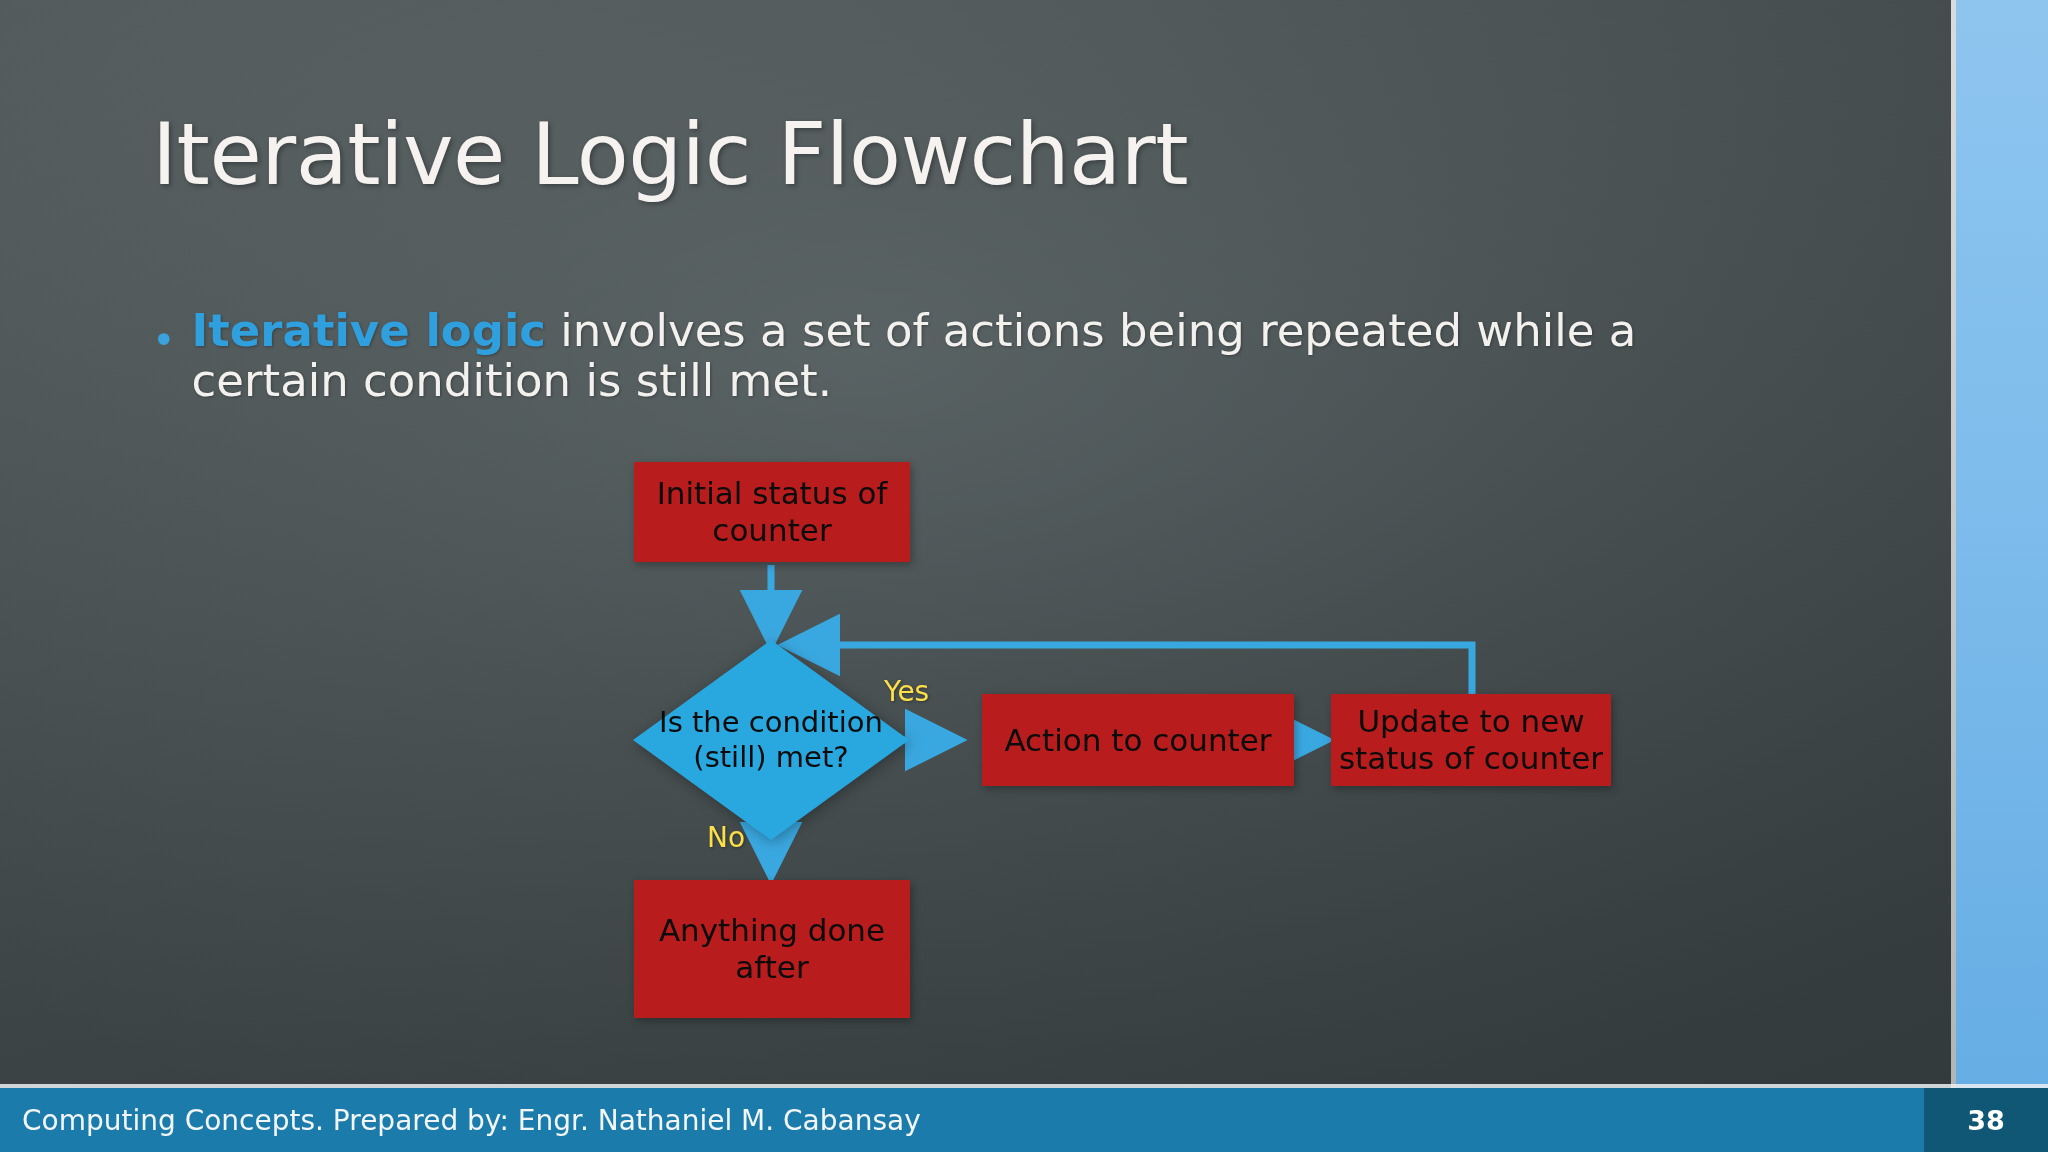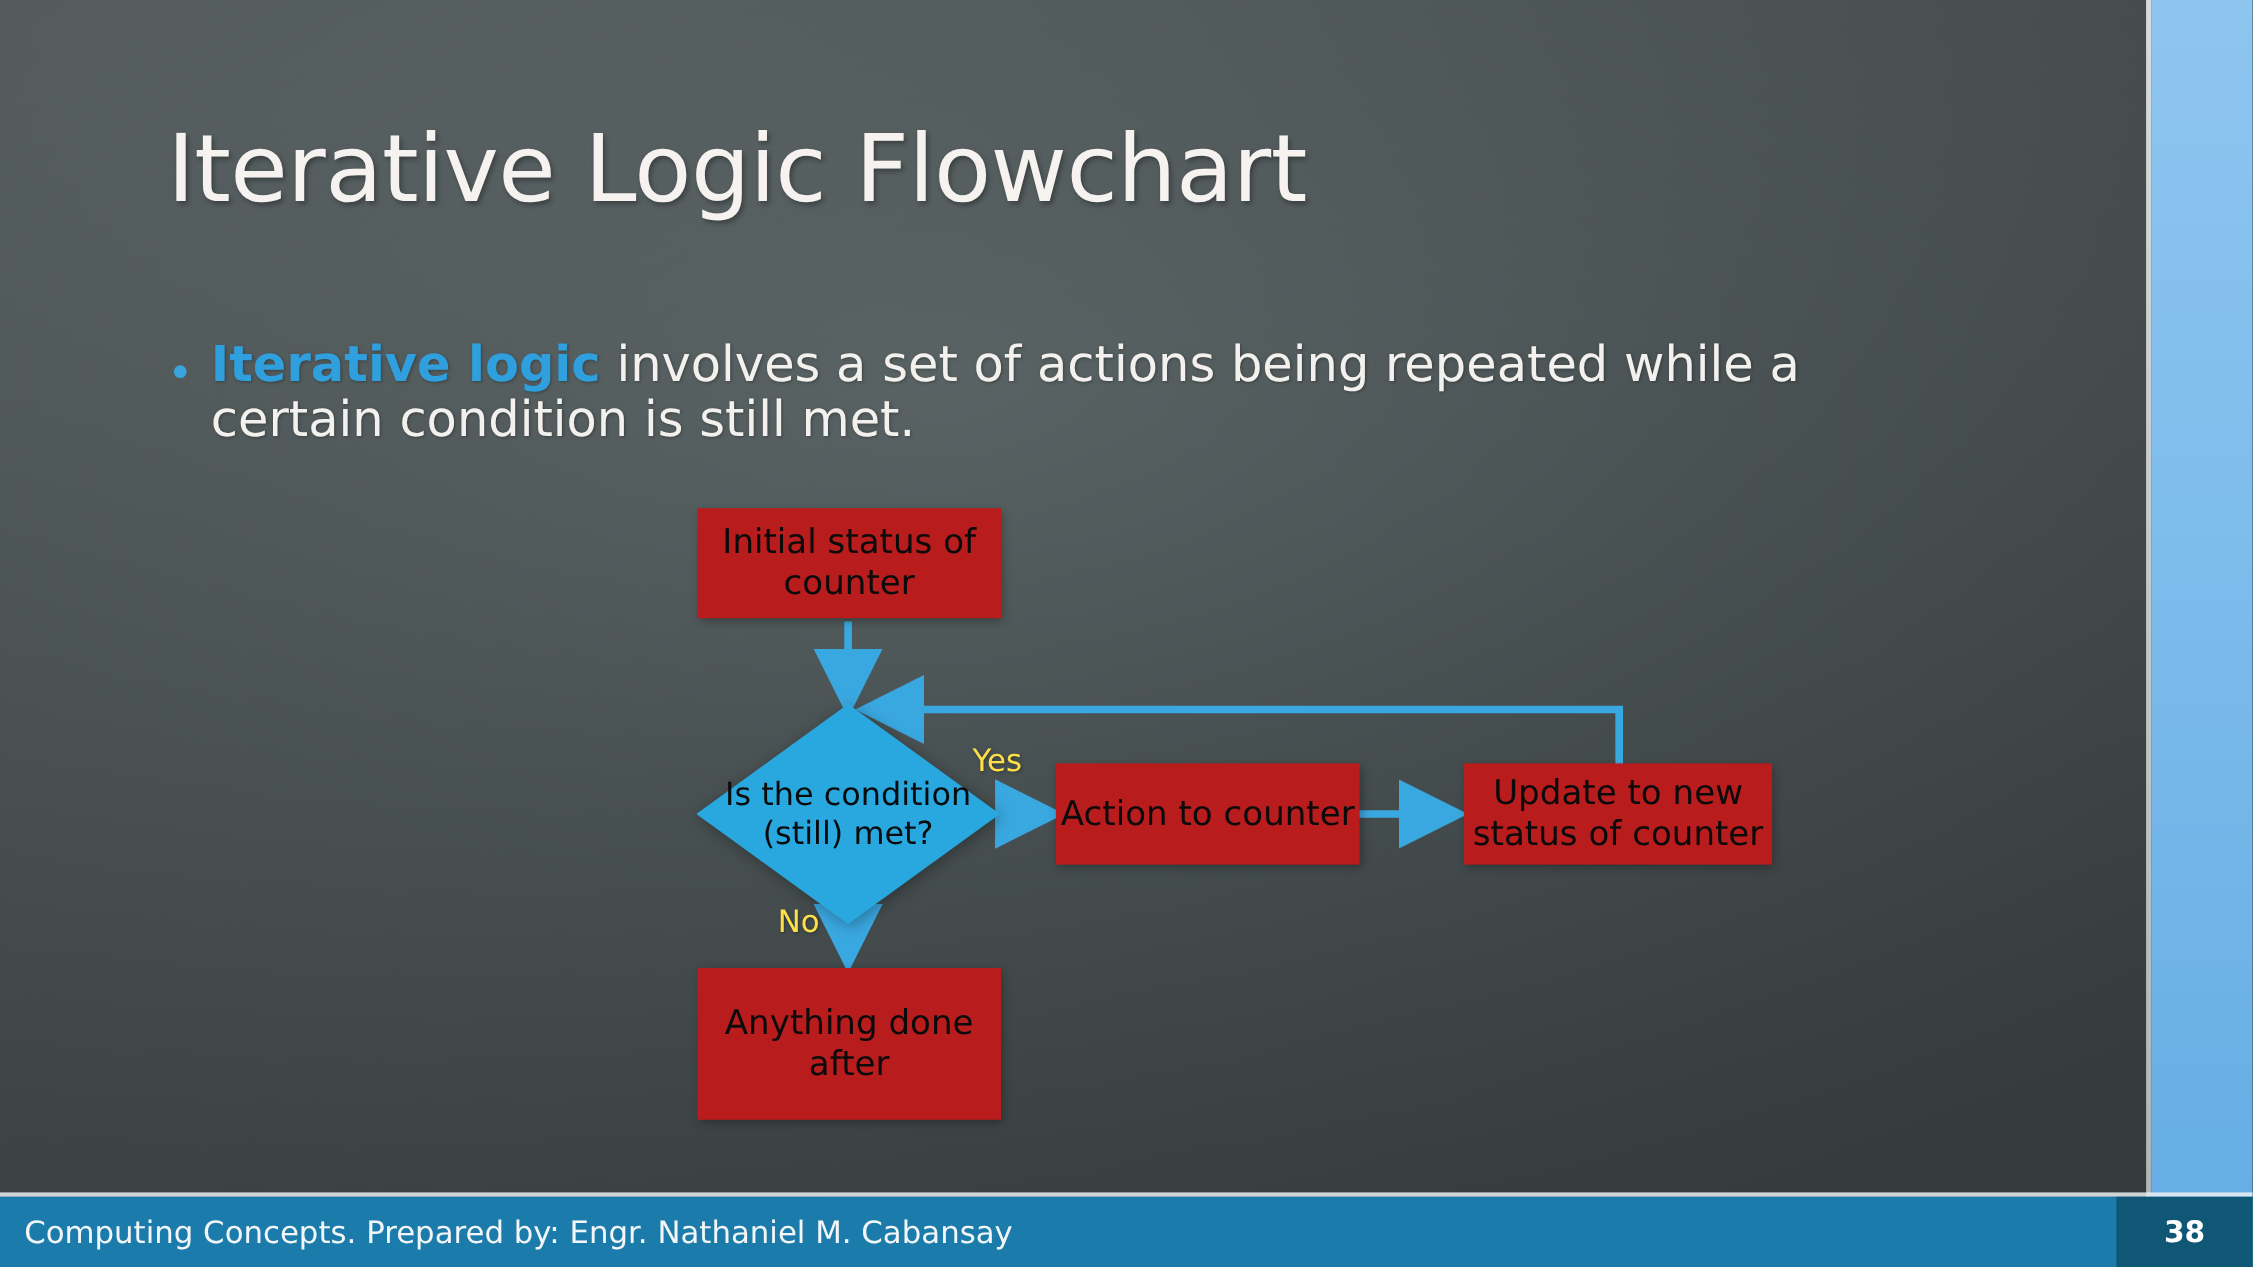--- a/index.html
+++ b/index.html
@@ -295,21 +295,21 @@
       <path d="M771,800 L771,872" stroke="#3aa8e0" stroke-width="7" fill="none" marker-end="url(#ah)"></path>
     </svg>
 
     <div class="node" style="left:634px; top:462px; width:276px; height:100px;">Initial status of counter</div>
 
     <div class="diamond-wrap" style="left:633px; top:640px; width:276px; height:200px;">
       <div class="diamond-shape"></div>
       <div class="diamond-label">Is the condition (still) met?</div>
     </div>
 
-    <div class="node" style="left:960px; top:694px; width:276px; height:92px;">Action to counter</div>
+    <div class="node" style="left:982px; top:694px; width:312px; height:92px;">Action to counter</div>
 
     <div class="node" style="left:1331px; top:694px; width:280px; height:92px;">Update to new status of counter</div>
 
     <div class="node" style="left:634px; top:880px; width:276px; height:138px;">Anything done after</div>
 
     <div class="edge-label" style="left:884px; top:675px;">Yes</div>
     <div class="edge-label" style="left:707px; top:821px;">No</div>
   </div>
 
   <div class="footer-top-line"></div>

